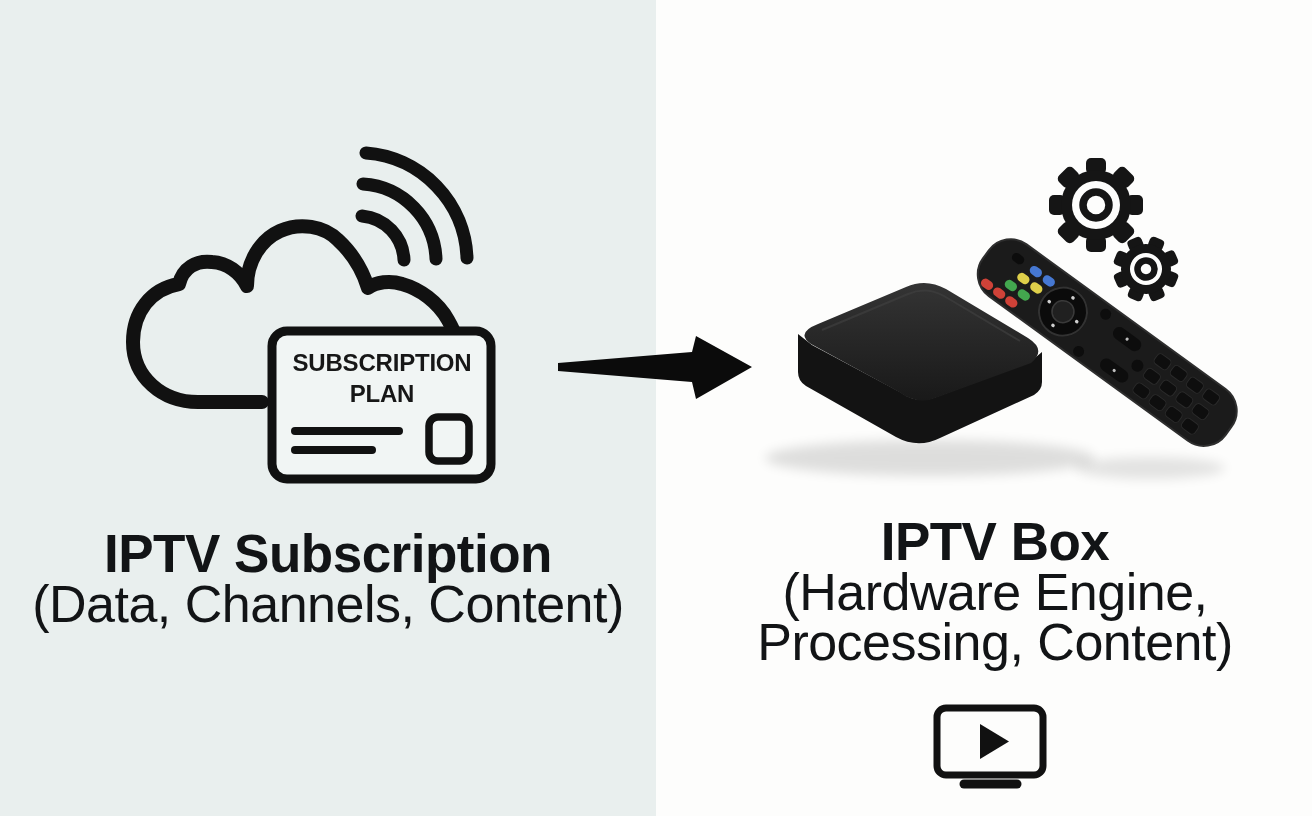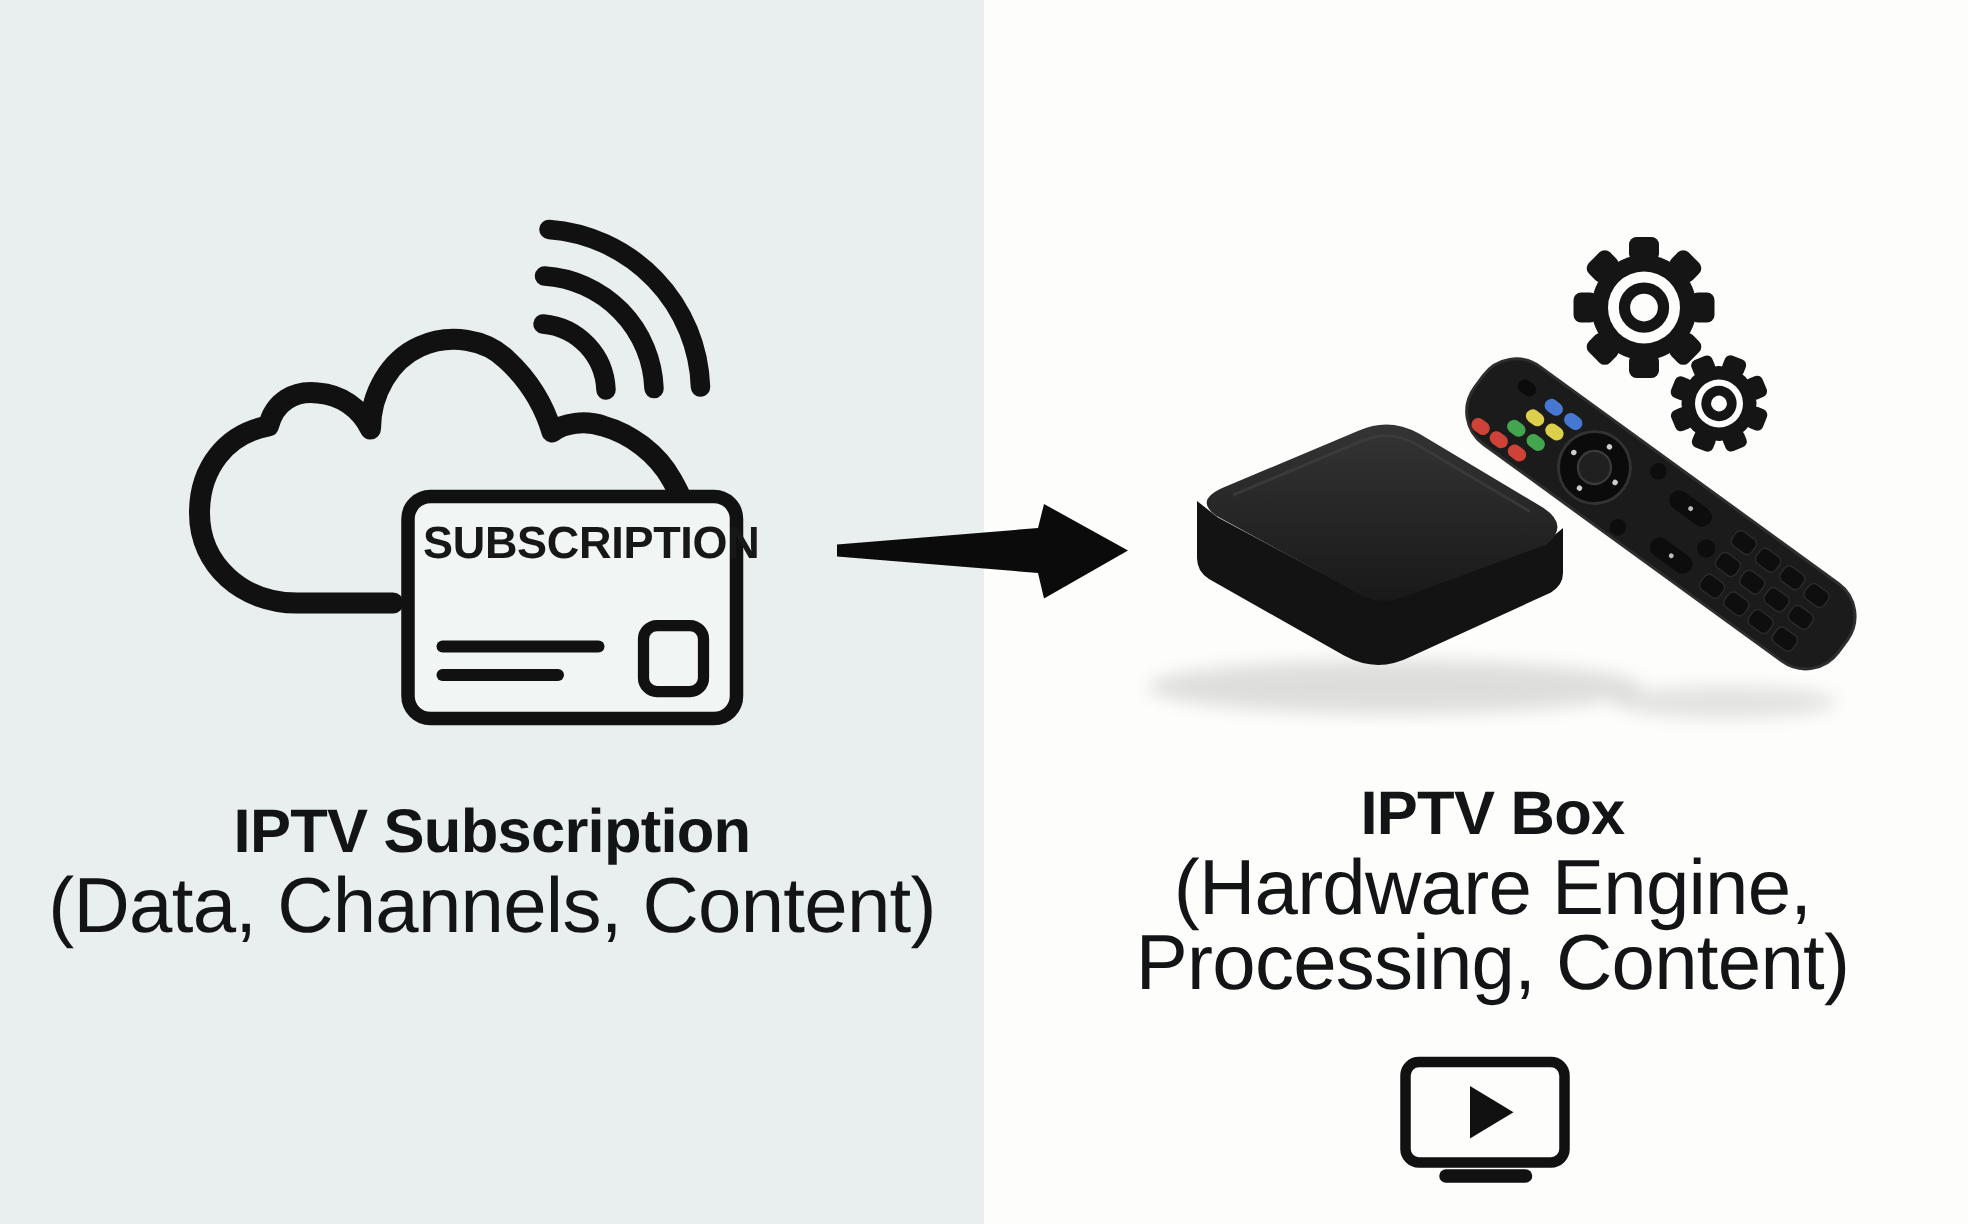--- a/index.html
+++ b/index.html
@@ -12,25 +12,25 @@
   .panel{position:absolute;top:0;height:816px;}
   .panel-left{left:0;width:656px;background:#e9efee;}
   .panel-right{left:656px;width:656px;background:#fdfdfc;}
   .art{position:absolute;left:0;top:0;width:1312px;height:816px;}
   .caption{
     position:absolute;width:656px;text-align:center;
     color:#121416;letter-spacing:-0.5px;
   }
   .caption-left{left:0;top:529px;}
   .caption-right{left:656px;top:517px;margin-left:11px;}
-  .cap-title{font-size:41px;font-weight:700;line-height:50px;}
+  .cap-title{font-size:53px;font-weight:700;line-height:50px;}
   .cap-sub{font-size:52px;font-weight:400;line-height:50px;}
   .card-text{
     position:absolute;left:282px;top:347px;width:200px;
-    text-align:center;font-weight:700;font-size:30px;line-height:31px;
+    text-align:center;font-weight:700;font-size:24px;line-height:31px;
     color:#171717;letter-spacing:-0.2px;
   }
 </style>
 </head>
 <body>
 
 <div class="canvas">
 
   <div class="panel panel-left"></div>
   <div class="panel panel-right"></div>
@@ -192,20 +192,21 @@
 
     <g>
       <rect x="937" y="708" width="106" height="67" rx="9" fill="#fdfdfc" stroke="#111111" stroke-width="7"></rect>
       <path d="M 980 724 L 1009 741.5 L 980 759 Z" fill="#111111"></path>
       <line x1="964" y1="784" x2="1017" y2="784" stroke="#111111" stroke-width="9" stroke-linecap="round"></line>
     </g>
   </svg>
 
   <div class="card-text">
     <div>SUBSCRIPTION</div>
+    <div>PLAN</div>
   </div>
 
   <div class="caption caption-left">
     <div class="cap-title">IPTV Subscription</div>
     <div class="cap-sub">(Data, Channels, Content)</div>
   </div>
 
   <div class="caption caption-right">
     <div class="cap-title">IPTV Box</div>
     <div class="cap-sub">(Hardware Engine,</div>

